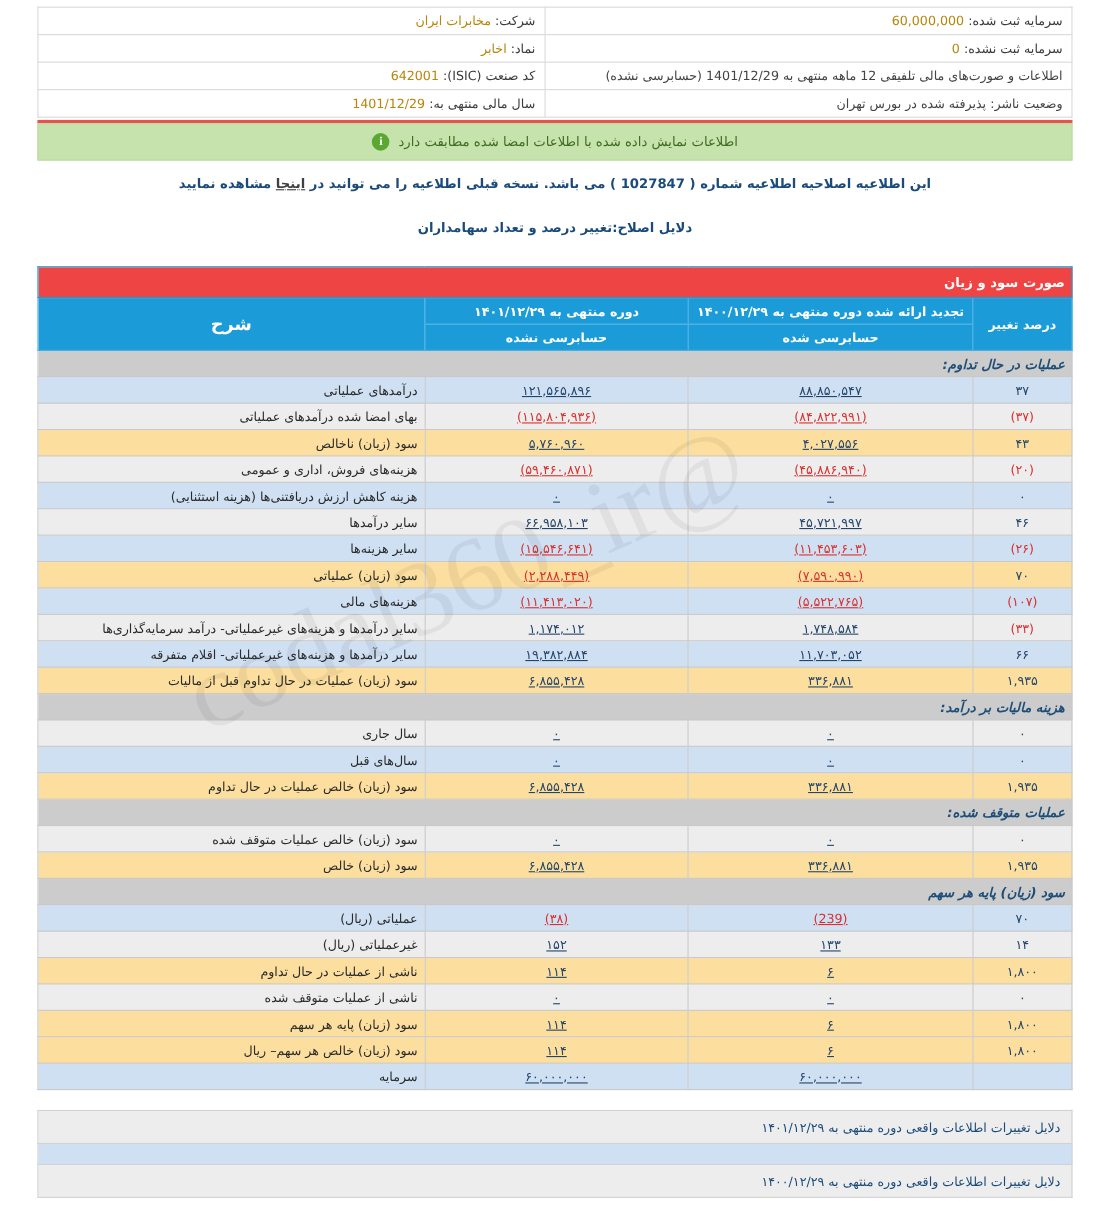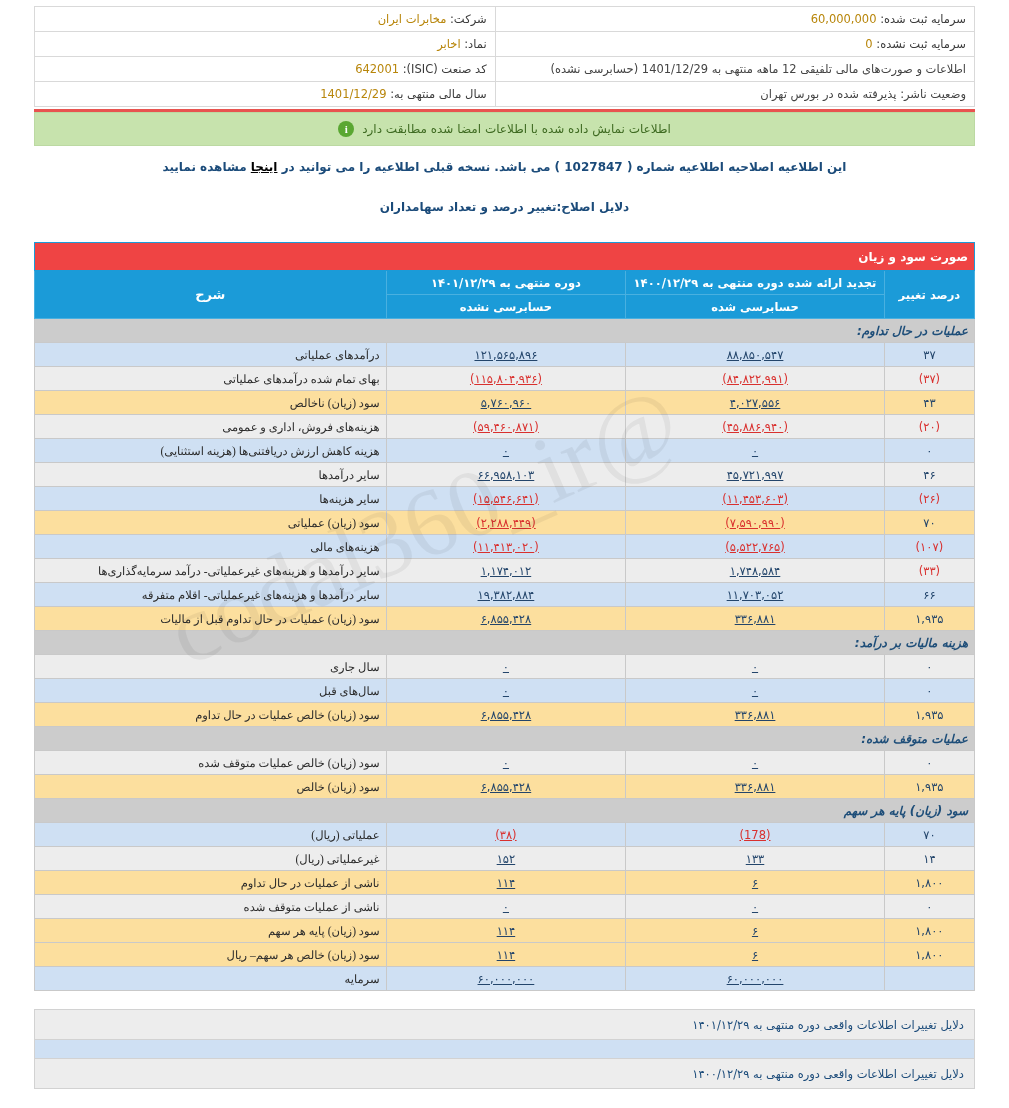--- a/index.html
+++ b/index.html
@@ -83,21 +83,21 @@
   }
 
   .amend-line {
     margin: 14px 34px 0 34px;
     text-align: center;
     font-size: 12px;
     color: #1b4b7a;
     font-weight: bold;
   }
   .amend-line a {
-    color: #000000;
+    color: #404040;
     text-decoration: underline;
   }
   .amend-reason {
     margin: 26px 34px 0 34px;
     text-align: center;
     font-size: 12px;
     color: #1b4b7a;
     font-weight: bold;
   }
 
@@ -125,36 +125,35 @@
     height: 28px;
     border: 1px solid #1b9bd8;
   }
   .stmt thead th {
     background: #1b9bd8;
     color: #ffffff;
     font-weight: bold;
     text-align: center;
     border: 1px solid #49b0e0;
   }
-  .stmt thead th.desc-head { font-size: 13px; }
+  .stmt thead th.desc-head { font-size: 16px; }
   .stmt .section-row td {
     background: #cccccc;
     color: #1e4e79;
     font-weight: bold;
     text-align: right;
     font-size: 12px;
     font-style: italic;
   }
   .r-blue  td { background: #cfe0f3; }
   .r-gray  td { background: #ededed; }
   .r-amber td { background: #fcdf9e; }
   .desc {
     color: #2b2b2b;
     padding-right: 8px;
-    font-family: Liberation Serif, serif;
   }
   .num {
     text-align: center;
     color: #23456b;
     font-family: "DejaVu Sans", "Liberation Sans", sans-serif;
     text-decoration: underline;
   }
   .neg { color: #d9302e; }
   .pct { text-align: center; color: #23456b; }
   .pct.neg { color: #d9302e; }
@@ -302,21 +301,21 @@
           <tr class="r-blue">
             <td class="pct">۳۷</td>
             <td class="num">۸۸,۸۵۰,۵۴۷</td>
             <td class="num">۱۲۱,۵۶۵,۸۹۶</td>
             <td class="desc">درآمدهای عملیاتی</td>
           </tr>
           <tr class="r-gray">
             <td class="pct neg">(۳۷)</td>
             <td class="num neg">(۸۴,۸۲۲,۹۹۱)</td>
             <td class="num neg">(۱۱۵,۸۰۴,۹۳۶)</td>
-            <td class="desc">بهای تمام شده درآمدهای عملیاتی</td>
+            <td class="desc">بهای امضا شده درآمدهای عملیاتی</td>
           </tr>
           <tr class="r-amber">
             <td class="pct">۴۳</td>
             <td class="num">۴,۰۲۷,۵۵۶</td>
             <td class="num">۵,۷۶۰,۹۶۰</td>
             <td class="desc">سود (زیان) ناخالص</td>
           </tr>
           <tr class="r-gray">
             <td class="pct neg">(۲۰)</td>
             <td class="num neg">(۴۵,۸۸۶,۹۴۰)</td>
@@ -405,21 +404,21 @@
             <td class="pct">۱,۹۳۵</td>
             <td class="num">۳۳۶,۸۸۱</td>
             <td class="num">۶,۸۵۵,۴۲۸</td>
             <td class="desc">سود (زیان) خالص</td>
           </tr>
           <tr class="section-row">
             <td colspan="4">سود (زیان) پایه هر سهم</td>
           </tr>
           <tr class="r-blue">
             <td class="pct">۷۰</td>
-            <td class="num neg">(178)</td>
+            <td class="num neg">(239)</td>
             <td class="num neg">(۳۸)</td>
             <td class="desc">عملیاتی (ریال)</td>
           </tr>
           <tr class="r-gray">
             <td class="pct">۱۴</td>
             <td class="num">۱۳۳</td>
             <td class="num">۱۵۲</td>
             <td class="desc">غیرعملیاتی (ریال)</td>
           </tr>
           <tr class="r-amber">

